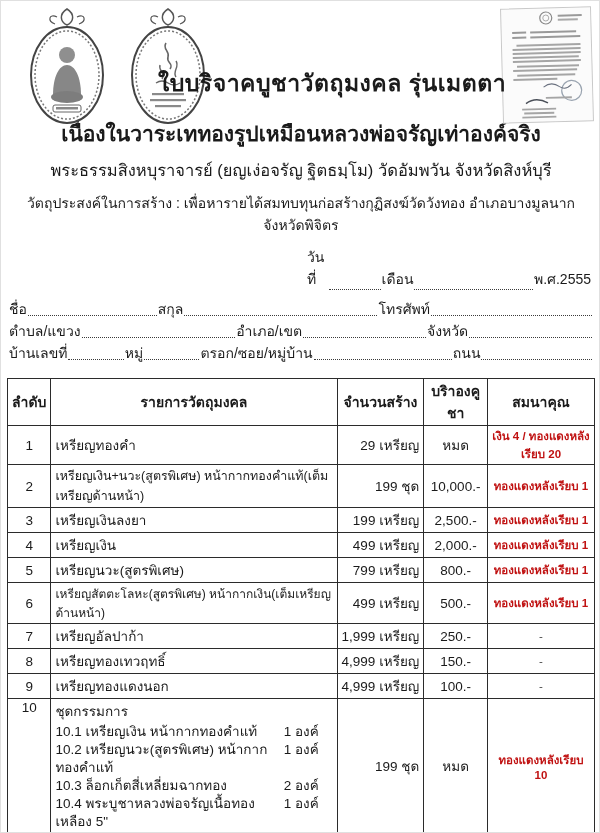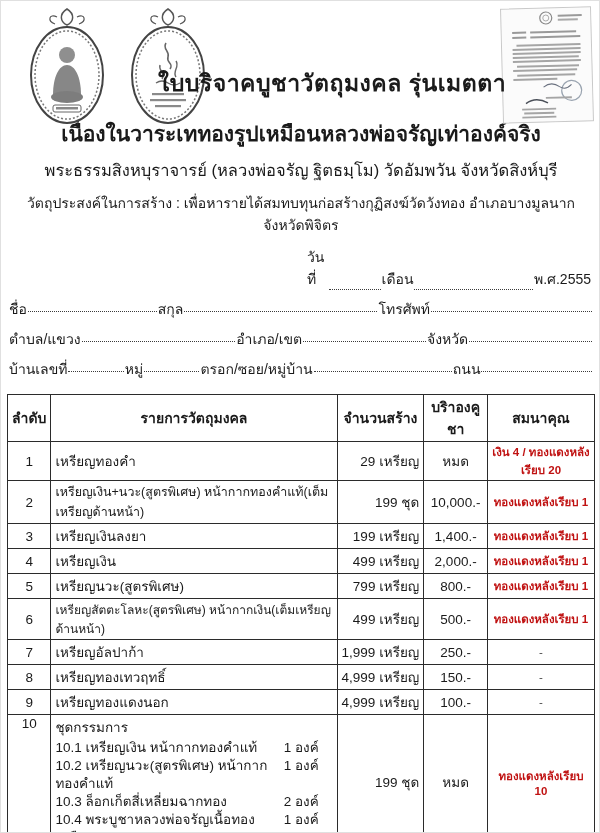--- a/index.html
+++ b/index.html
@@ -20,21 +20,21 @@
 
   .center { text-align:center; }
   .subtitle { font-size:21px; font-weight:bold; margin-top:6px; }
   .subline2 { font-size:16.5px; margin-top:7px; }
   .purpose  { font-size:14px; margin-top:9px; }
 
   .date-row { display:flex; align-items:flex-end; margin:10px 4px 0 300px; font-size:14px; }
 
   
   .form-area { margin:8px 2px 0 2px; font-size:14px; }
-  .form-line { display:flex; align-items:flex-start; margin-top:8px; }
+  .form-line { display:flex; align-items:center; margin-top:0; }
   .dots { border-bottom:1.5px dotted #3a3a3a; height:1em; margin:0 1px; }
   .d1{flex:1;} .d2{flex:2;} .d3{flex:3;} .d25{flex:2.5;}
   .dfix70{width:64px;} .dfix150{width:148px;}
 
   
   table.items { width:588px; margin:14px auto 0 auto; border-collapse:collapse; font-size:13.5px; }
   table.items th, table.items td { border:1.5px solid #2b2b2b; padding:1px 4px; }
   table.items th { font-size:14px; font-weight:bold; height:28px; }
   td.c-no { text-align:center; width:34px; }
   td.c-name { width:300px; }
@@ -117,21 +117,21 @@
         <rect x="20" y="101" width="34" height="1.8" fill="#a5a5a5"></rect>
         <rect x="22" y="105" width="30" height="1.8" fill="#a5a5a5"></rect>
         <rect x="20" y="109" width="34" height="1.8" fill="#a5a5a5"></rect>
       </svg>
     </span>
 
     <div class="doc-title">ใบบริจาคบูชาวัตถุมงคล รุ่นเมตตา</div>
   </div>
 
   <div class="subtitle center">เนื่องในวาระเททองรูปเหมือนหลวงพ่อจรัญเท่าองค์จริง</div>
-  <div class="subline2 center">พระธรรมสิงหบุราจารย์ (หลวงพ่อจรัญ ฐิตธมฺโม) วัดอัมพวัน จังหวัดสิงห์บุรี</div>
+  <div class="subline2 center">พระธรรมสิงหบุราจารย์ (ยญเง่อจรัญ ฐิตธมฺโม) วัดอัมพวัน จังหวัดสิงห์บุรี</div>
   <div class="purpose center">วัตถุประสงค์ในการสร้าง : เพื่อหารายได้สมทบทุนก่อสร้างกุฏิสงฆ์วัดวังทอง อำเภอบางมูลนาก จังหวัดพิจิตร</div>
 
   <div class="date-row">
     <span>วันที่</span>
     <span class="dots dfix70"></span>
     <span>เดือน</span>
     <span class="dots dfix150"></span>
     <span>พ.ศ.2555</span>
   </div>
 
@@ -186,21 +186,21 @@
         <td class="c-no">2</td>
         <td class="c-name" style="font-size:12.5px">เหรียญเงิน+นวะ(สูตรพิเศษ) หน้ากากทองคำแท้(เต็มเหรียญด้านหน้า)</td>
         <td class="c-qty">199 ชุด</td>
         <td class="c-price">10,000.-</td>
         <td class="c-bonus red-b">ทองแดงหลังเรียบ 1</td>
       </tr>
       <tr class="item-row">
         <td class="c-no">3</td>
         <td class="c-name">เหรียญเงินลงยา</td>
         <td class="c-qty">199 เหรียญ</td>
-        <td class="c-price">1,400.-</td>
+        <td class="c-price">2,500.-</td>
         <td class="c-bonus red-b">ทองแดงหลังเรียบ 1</td>
       </tr>
       <tr class="item-row">
         <td class="c-no">4</td>
         <td class="c-name">เหรียญเงิน</td>
         <td class="c-qty">499 เหรียญ</td>
         <td class="c-price">2,000.-</td>
         <td class="c-bonus red-b">ทองแดงหลังเรียบ 1</td>
       </tr>
       <tr class="item-row">

